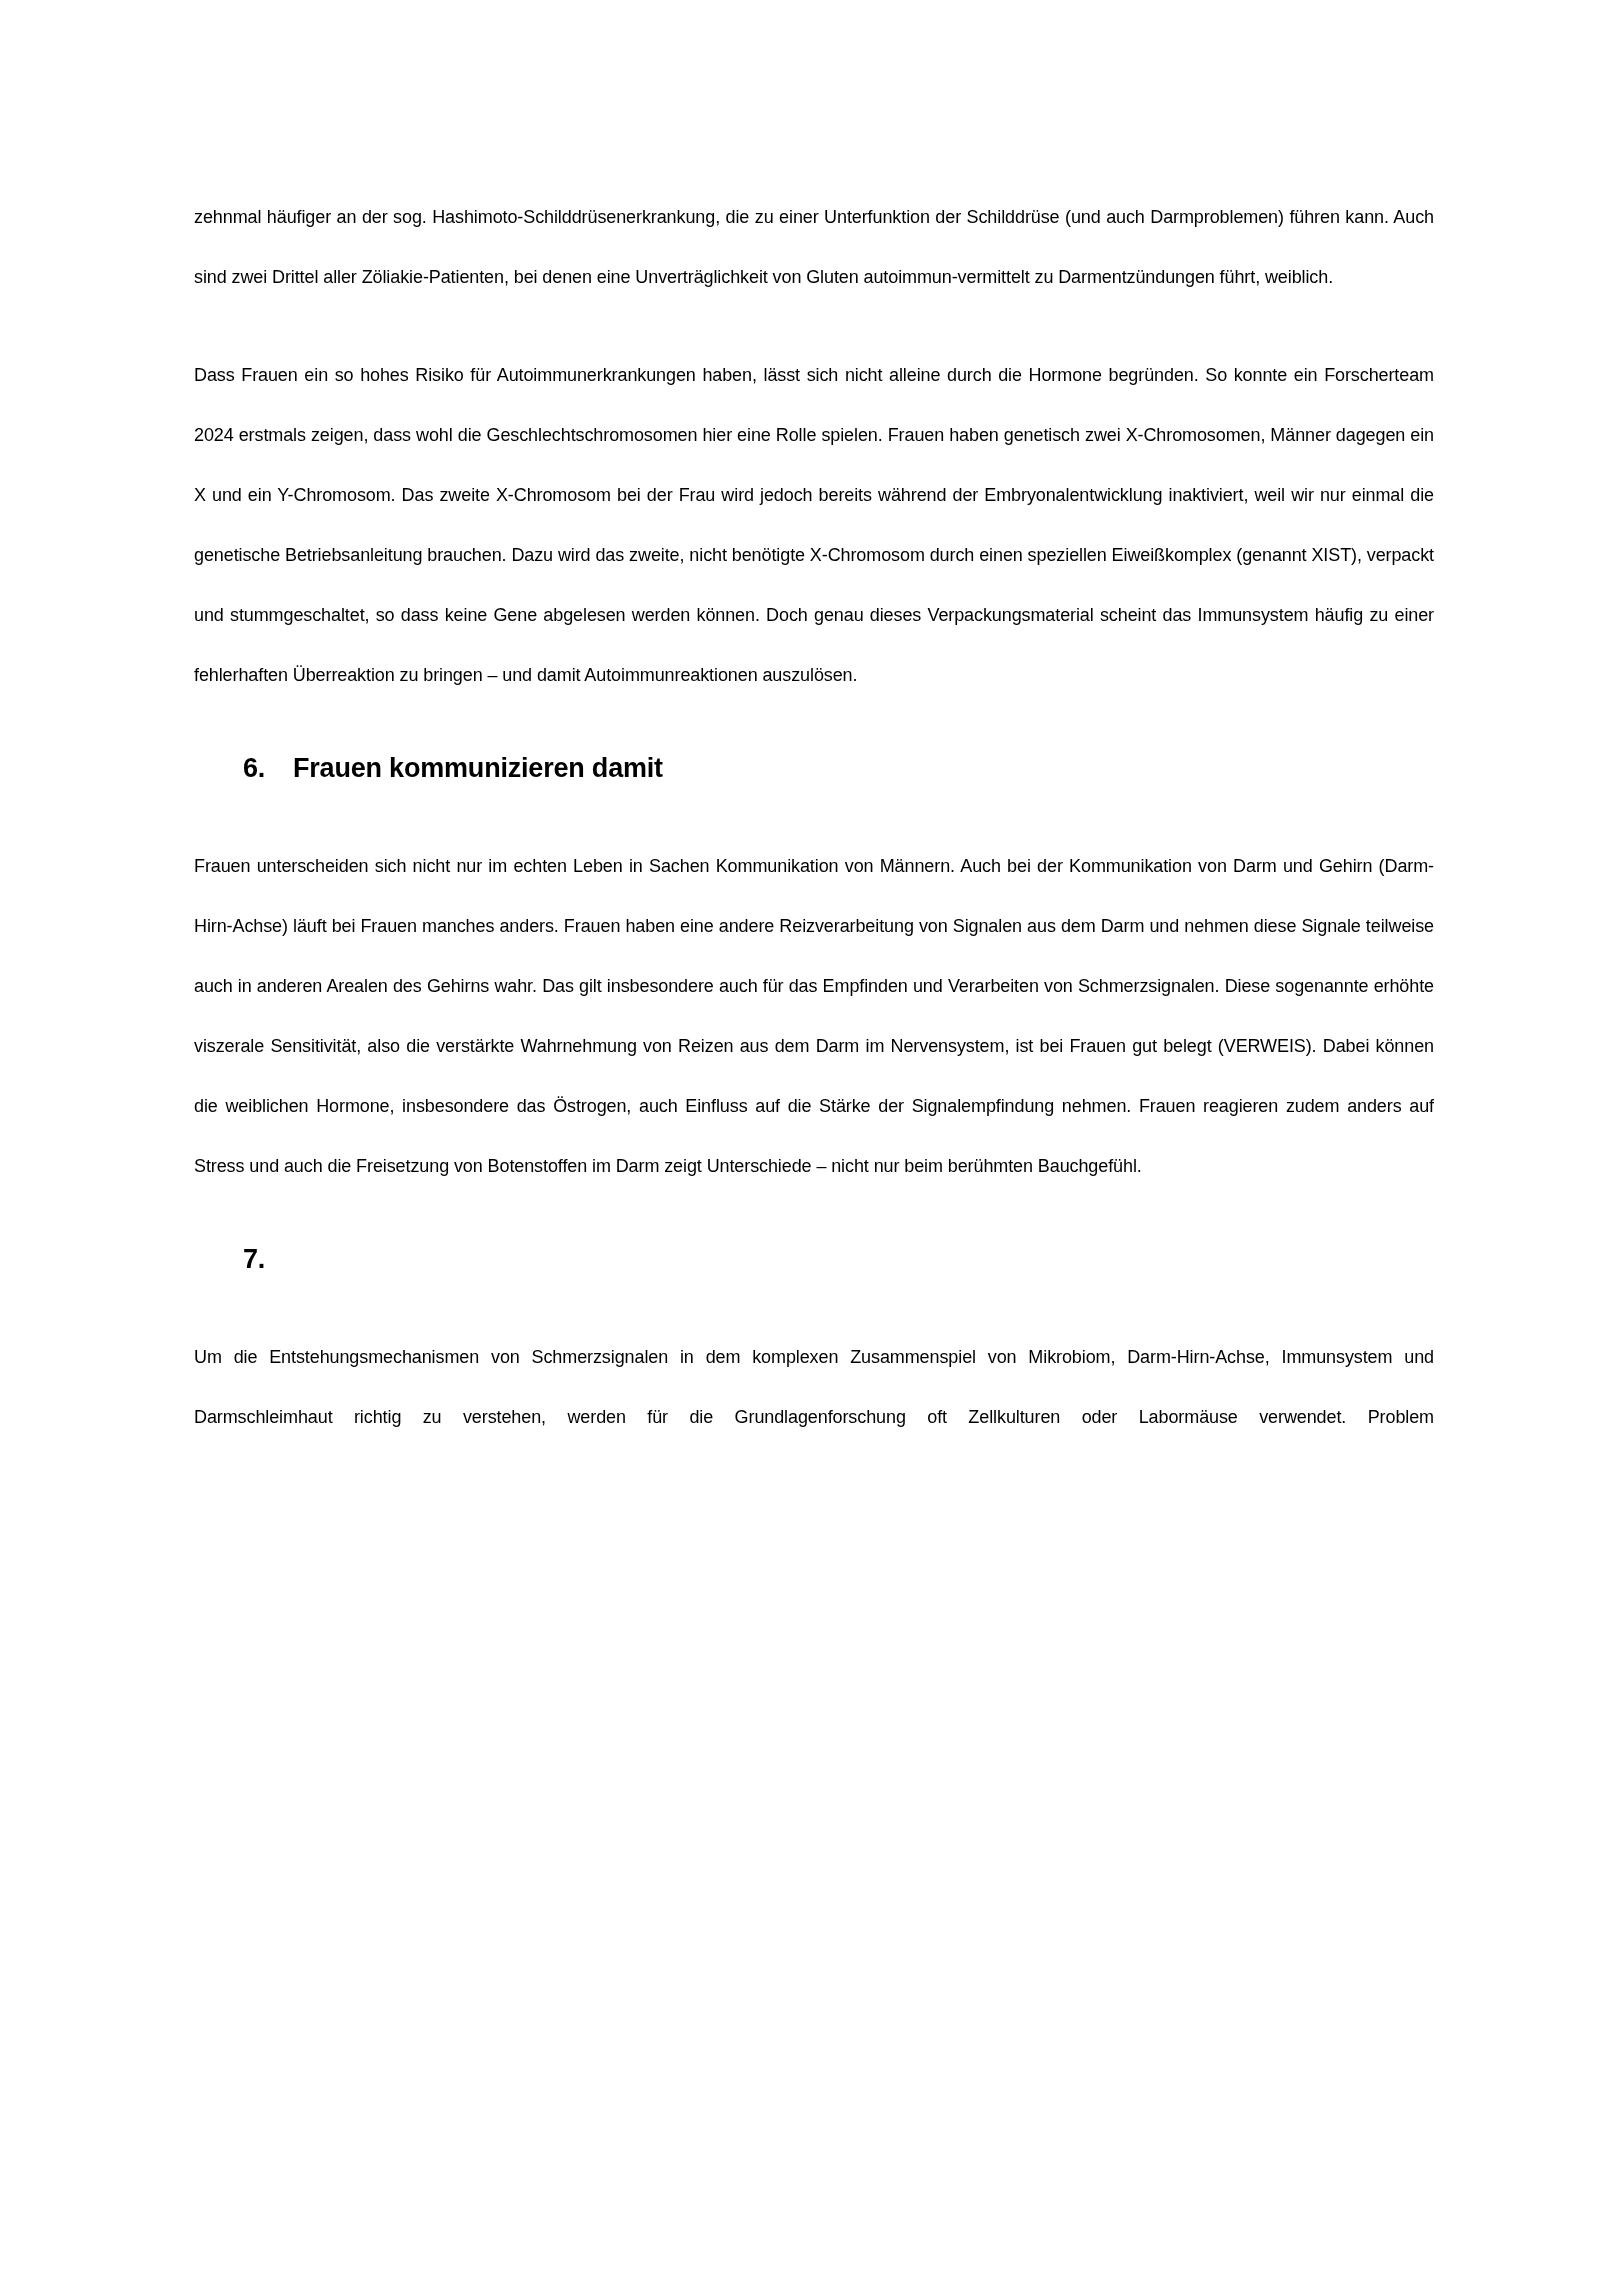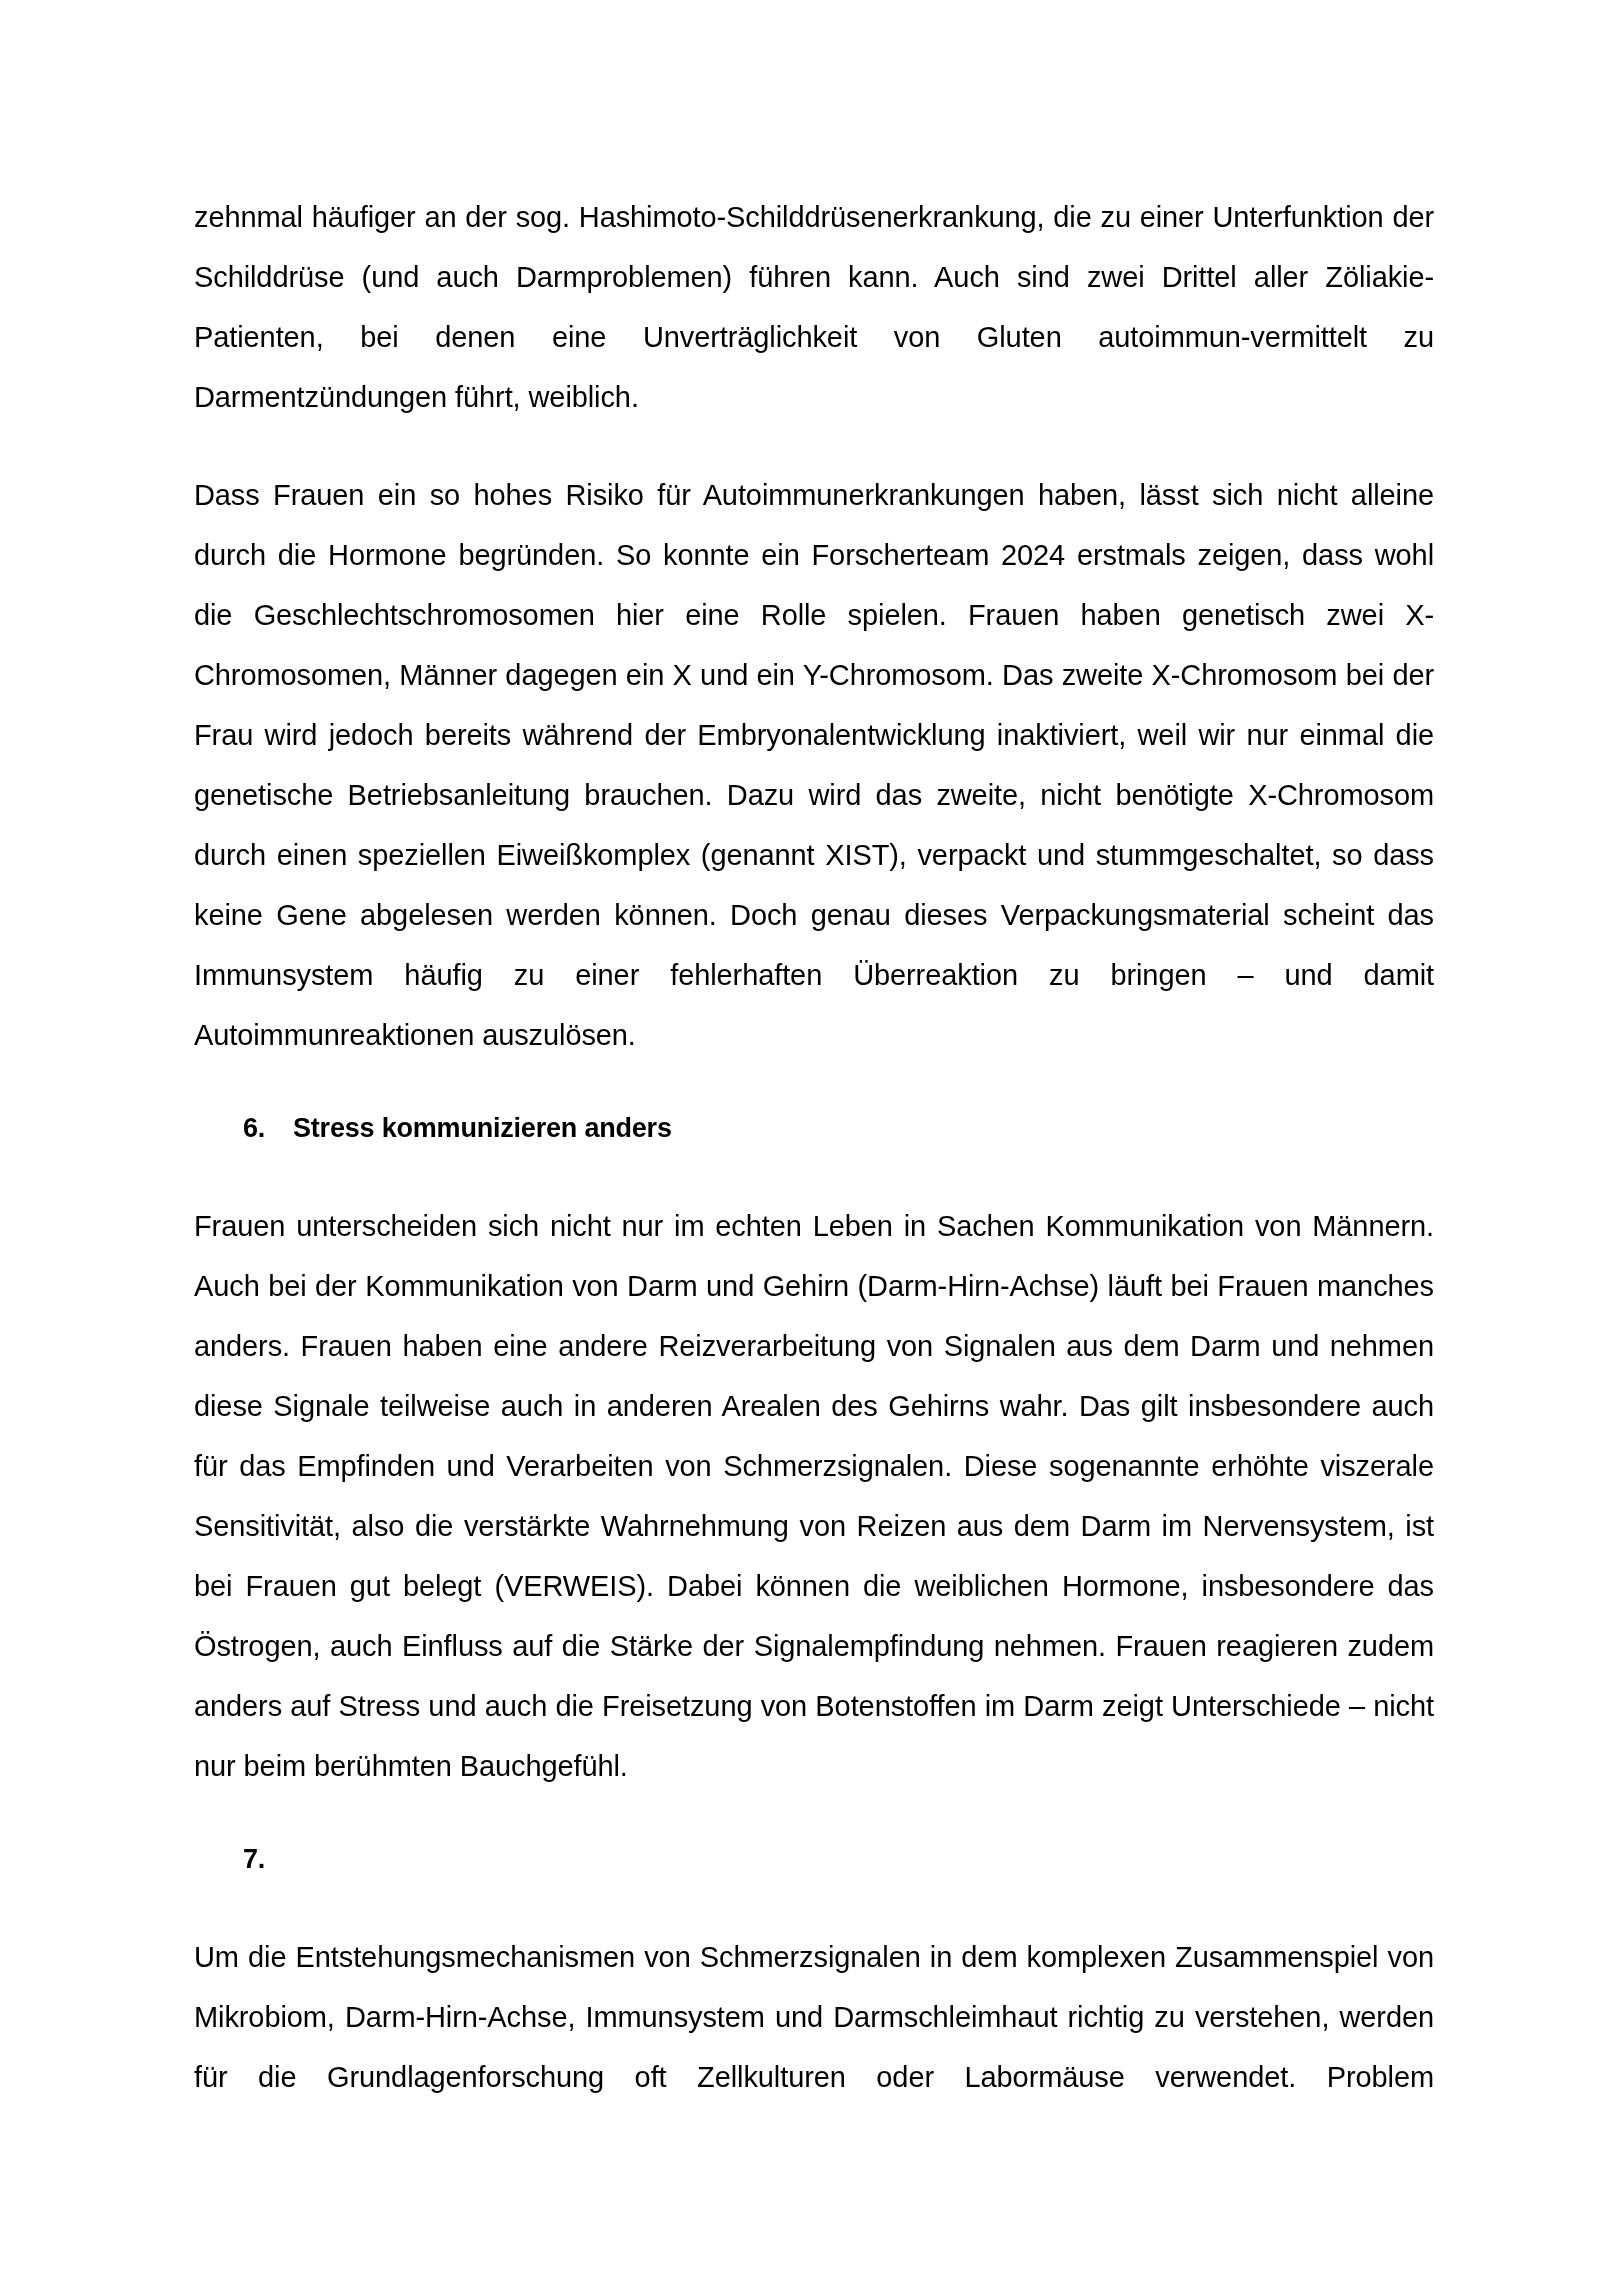--- a/index.html
+++ b/index.html
@@ -16,21 +16,21 @@
       color: #000000;
     }
     .page {
       position: absolute;
       left: 194px;
       top: 187px;
       width: 1240px;
     }
     .para {
       margin: 0;
-      font-size: 29px;
+      font-size: 18px;
       line-height: 60px;
       text-align: justify;
       text-align-last: left;
       letter-spacing: -0.1px;
       word-spacing: 0px;
     }
     .para + .para {
       margin-top: 38px;
     }
     .heading {
@@ -55,21 +55,21 @@
 <body>
 
 <div class="page">
 
   <p class="para">zehnmal häufiger an der sog. Hashimoto-Schilddrüsenerkrankung, die zu einer Unterfunktion der Schilddrüse (und auch Darmproblemen) führen kann. Auch sind zwei Drittel aller Zöliakie-Patienten, bei denen eine Unverträglichkeit von Gluten autoimmun-vermittelt zu Darmentzündungen führt, weiblich.</p>
 
   <p class="para">Dass Frauen ein so hohes Risiko für Autoimmunerkrankungen haben, lässt sich nicht alleine durch die Hormone begründen. So konnte ein Forscherteam 2024 erstmals zeigen, dass wohl die Geschlechtschromosomen hier eine Rolle spielen. Frauen haben genetisch zwei X-Chromosomen, Männer dagegen ein X und ein Y-Chromosom. Das zweite X-Chromosom bei der Frau wird jedoch bereits während der Embryonalentwicklung inaktiviert, weil wir nur einmal die genetische Betriebsanleitung brauchen. Dazu wird das zweite, nicht benötigte X-Chromosom durch einen speziellen Eiweißkomplex (genannt XIST), verpackt und stummgeschaltet, so dass keine Gene abgelesen werden können. Doch genau dieses Verpackungsmaterial scheint das Immunsystem häufig zu einer fehlerhaften Überreaktion zu bringen – und damit Autoimmunreaktionen auszulösen.</p>
 
   <div class="heading">
     <span class="num">6.</span>
-    <span class="title">Stress kommunizieren anders</span>
+    <span class="title">Frauen kommunizieren damit</span>
   </div>
 
   <p class="para">Frauen unterscheiden sich nicht nur im echten Leben in Sachen Kommunikation von Männern. Auch bei der Kommunikation von Darm und Gehirn (Darm-Hirn-Achse) läuft bei Frauen manches anders. Frauen haben eine andere Reizverarbeitung von Signalen aus dem Darm und nehmen diese Signale teilweise auch in anderen Arealen des Gehirns wahr. Das gilt insbesondere auch für das Empfinden und Verarbeiten von Schmerzsignalen. Diese sogenannte erhöhte viszerale Sensitivität, also die verstärkte Wahrnehmung von Reizen aus dem Darm im Nervensystem, ist bei Frauen gut belegt (VERWEIS). Dabei können die weiblichen Hormone, insbesondere das Östrogen, auch Einfluss auf die Stärke der Signalempfindung nehmen. Frauen reagieren zudem anders auf Stress und auch die Freisetzung von Botenstoffen im Darm zeigt Unterschiede – nicht nur beim berühmten Bauchgefühl.</p>
 
   <div class="heading">
     <span class="num">7.</span>
   </div>
 
   <p class="para" style="text-align-last: justify;">Um die Entstehungsmechanismen von Schmerzsignalen in dem komplexen Zusammenspiel von Mikrobiom, Darm-Hirn-Achse, Immunsystem und Darmschleimhaut richtig zu verstehen, werden für die Grundlagenforschung oft Zellkulturen oder Labormäuse verwendet. Problem</p>
 

